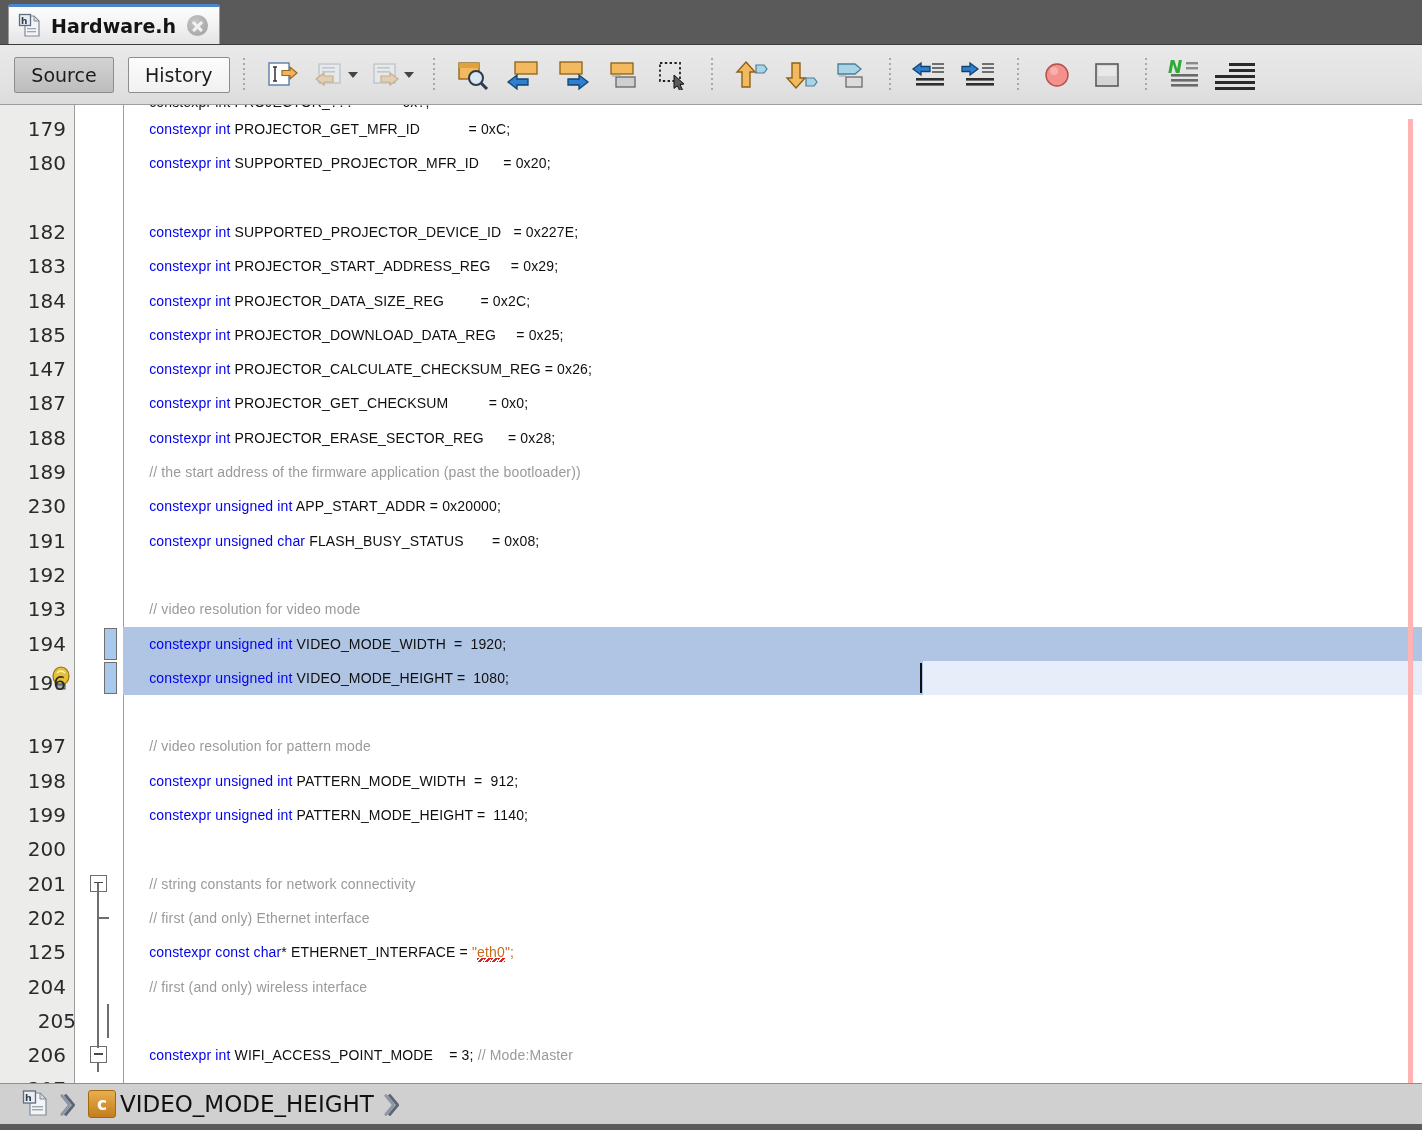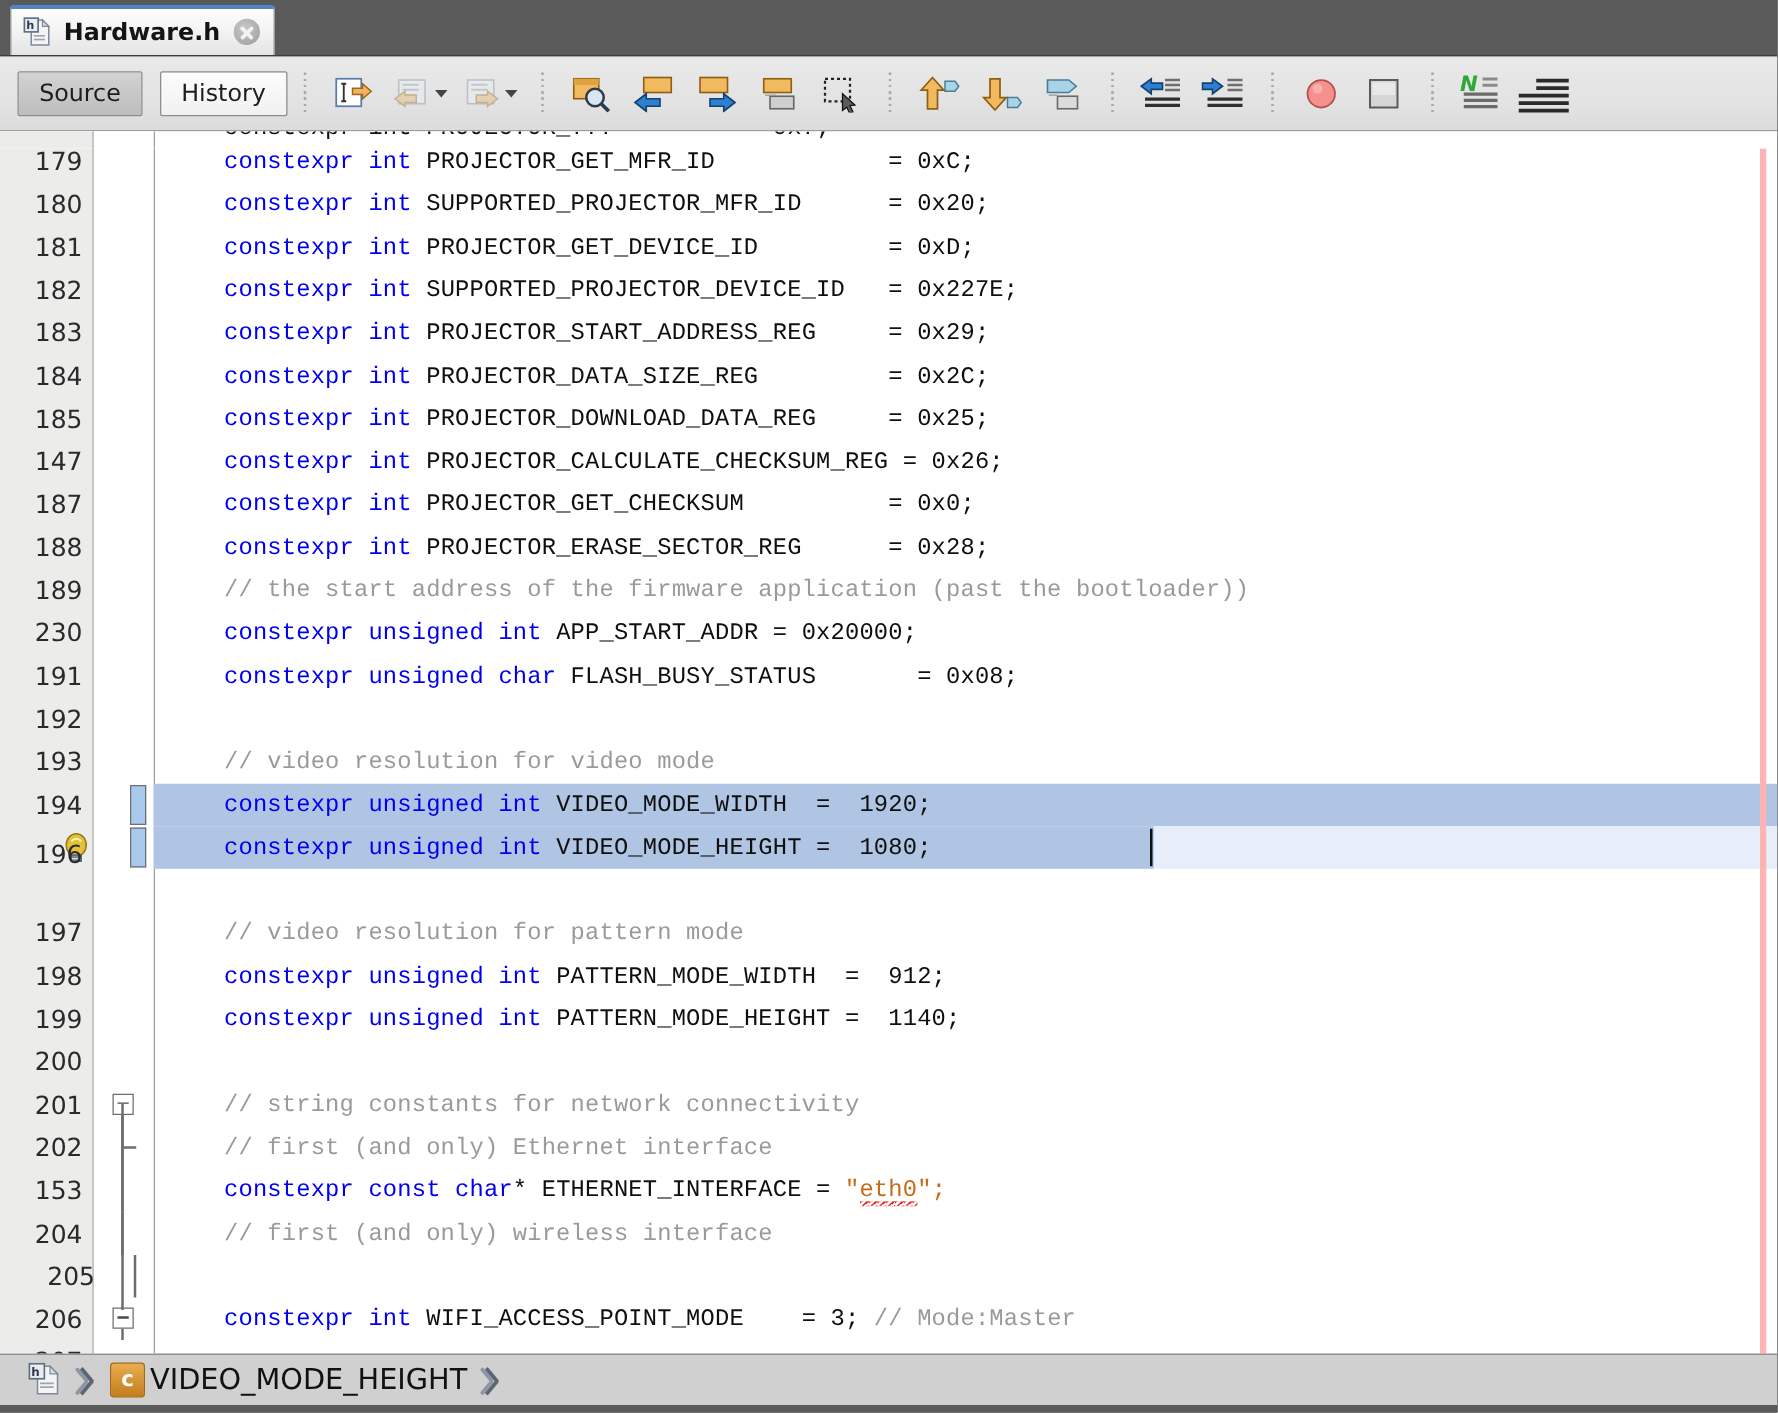--- a/index.html
+++ b/index.html
@@ -76,22 +76,22 @@
   .codearea{position:absolute;left:0;top:0;width:1420px;height:978px;}
 
   .row{position:absolute;left:0;width:1422px;height:34.3px;}
   .ln{
     position:absolute;left:0;width:66px;text-align:right;
     font-size:20px;color:#2a2a2a;line-height:34.3px;
     font-family:"DejaVu Sans","Liberation Sans",sans-serif;
   }
   .code{
     position:absolute;left:133px;line-height:34.3px;white-space:pre;
-    font-size:19px;letter-spacing:0.15px;
-    font-family:Liberation Mono, monospace;
+    font-size:14px;letter-spacing:0.15px;
+    font-family:Liberation Sans, sans-serif;
     color:#0f0f0f;
   }
   .kw{color:#0000ee;}
   .cm{color:#9a9a9a;}
   .str{color:#c86a18;}
   .sel-band{position:absolute;left:123px;width:1299px;height:34.3px;background:#b0c4e4;}
   .caret-band{position:absolute;left:123px;width:1299px;height:34.3px;background:#e7edf9;}
   .chg{position:absolute;left:104px;width:13px;height:32px;background:#a8c8ec;border:1px solid #6f6f6f;box-sizing:border-box;}
 
   .squig{
@@ -332,24 +332,20 @@
     <div class="gutter2"></div>
     <div class="codearea" id="codearea">
         <div class="row" style="top: 7px;">
           <div class="ln">179</div>
           <div class="code"><span>    </span><span class="kw">constexpr int</span><span> PROJECTOR_GET_MFR_ID            = 0xC;</span></div>
         </div>
         <div class="row" style="top: 41.3px;">
           <div class="ln">180</div>
           <div class="code"><span>    </span><span class="kw">constexpr int</span><span> SUPPORTED_PROJECTOR_MFR_ID      = 0x20;</span></div>
         </div>
-        <div class="row" style="top: 75.6px;">
-          <div class="ln">181</div>
-          <div class="code"><span>    </span><span class="kw">constexpr int</span><span> PROJECTOR_GET_DEVICE_ID         = 0xD;</span></div>
-        </div>
         <div class="row" style="top: 109.9px;">
           <div class="ln">182</div>
           <div class="code"><span>    </span><span class="kw">constexpr int</span><span> SUPPORTED_PROJECTOR_DEVICE_ID   = 0x227E;</span></div>
         </div>
         <div class="row" style="top: 144.2px;">
           <div class="ln">183</div>
           <div class="code"><span>    </span><span class="kw">constexpr int</span><span> PROJECTOR_START_ADDRESS_REG     = 0x29;</span></div>
         </div>
         <div class="row" style="top: 178.5px;">
           <div class="ln">184</div>
@@ -437,21 +433,21 @@
           <div class="foldline" style="top: 25px; height: 9.3px;"></div>
           <div class="code"><span class="cm">    // string constants for network connectivity</span></div>
         </div>
         <div class="row" style="top: 795.9px;">
           <div class="ln">202</div>
           <div class="foldline" style="top: 0px; height: 34.3px;"></div>
           <div class="foldtick" style="top: 16px;"></div>
           <div class="code"><span class="cm">    // first (and only) Ethernet interface</span></div>
         </div>
         <div class="row" style="top: 830.2px;">
-          <div class="ln">153</div>
+          <div class="ln">125</div>
           <div class="foldline" style="top: 0px; height: 34.3px;"></div>
           <div class="code"><span>    </span><span class="kw">constexpr const char</span><span>* ETHERNET_INTERFACE = </span><span class="str">"</span><span class="str squig">eth0</span><span class="str">";</span></div>
         </div>
         <div class="row" style="top: 864.5px;">
           <div class="ln">204</div>
           <div class="foldline" style="top: 0px; height: 34.3px;"></div>
           <div class="code"><span class="cm">    // first (and only) wireless interface</span></div>
         </div>
         <div class="row" style="top: 898.8px; margin-left: 10px;">
           <div class="ln">205</div>

